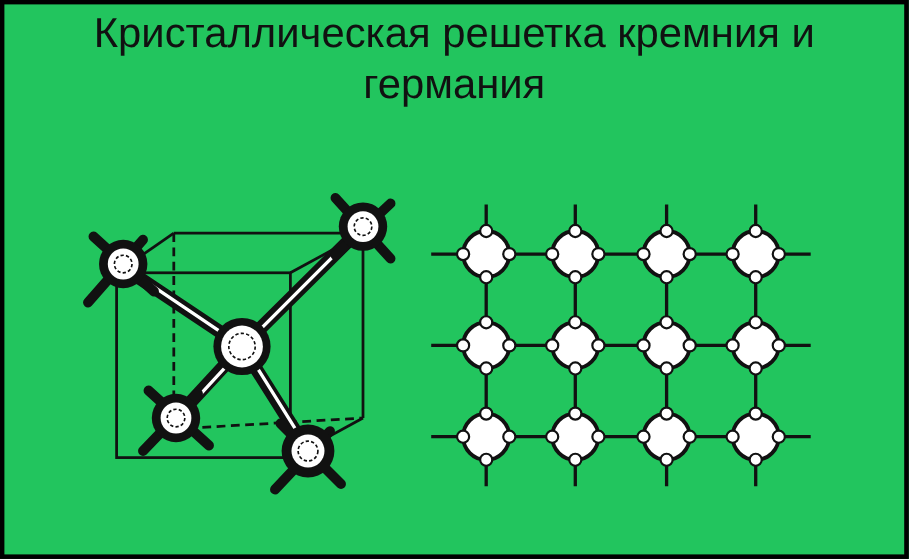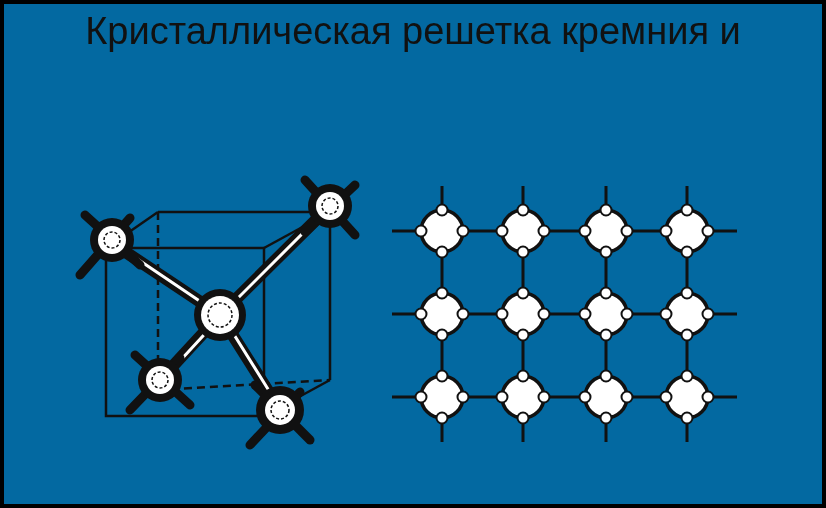--- a/index.html
+++ b/index.html
@@ -1,25 +1,26 @@
 <!DOCTYPE html>
 <html><head>
 <meta charset="utf-8">
 <style>
   html,body{margin:0;padding:0;background:#000;}
-  .slide{position:relative;width:818px;height:500px;margin:4px;background:#0369a1;overflow:hidden;}
+  .slide{position:relative;width:818px;height:500px;margin:4px;background:#22c55e;overflow:hidden;}
   .title{position:absolute;left:0;top:4px;width:818px;text-align:center;font-family:"Liberation Sans",sans-serif;font-size:38px;line-height:46px;color:#111;}
   svg{position:absolute;left:0;top:0;}
 </style>
 </head>
 <body>
 
 <div class="slide">
   <div class="title">
     <div>Кристаллическая решетка кремния и</div>
+    <div>германия</div>
   </div>
 
   <svg width="818" height="500" viewBox="4 4 818 500">
     <g stroke="#111" fill="none" stroke-width="2.5">
 
       <polyline points="158,212 330,212 330,380"></polyline>
       <line x1="158" y1="212" x2="158" y2="390" stroke-dasharray="8,5"></line>
       <line x1="158" y1="390" x2="330" y2="380" stroke-dasharray="8,5"></line>
 
       <rect x="106" y="248" width="158" height="168"></rect>

